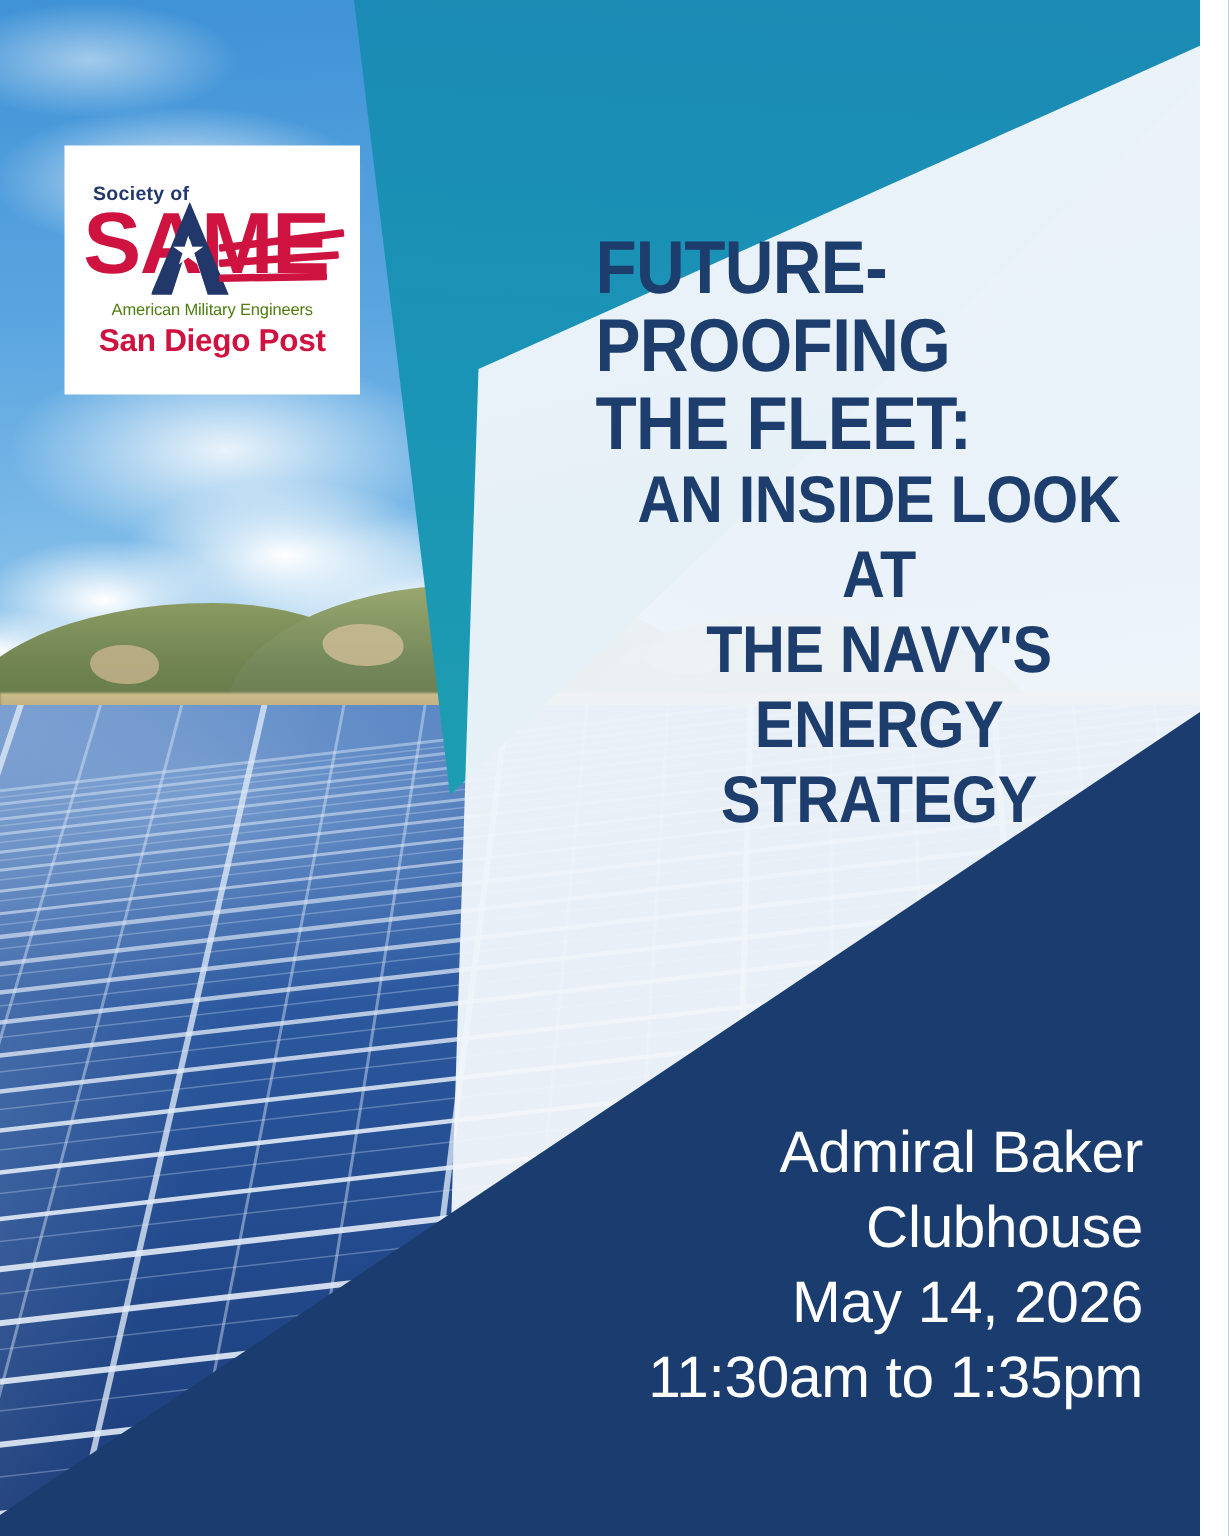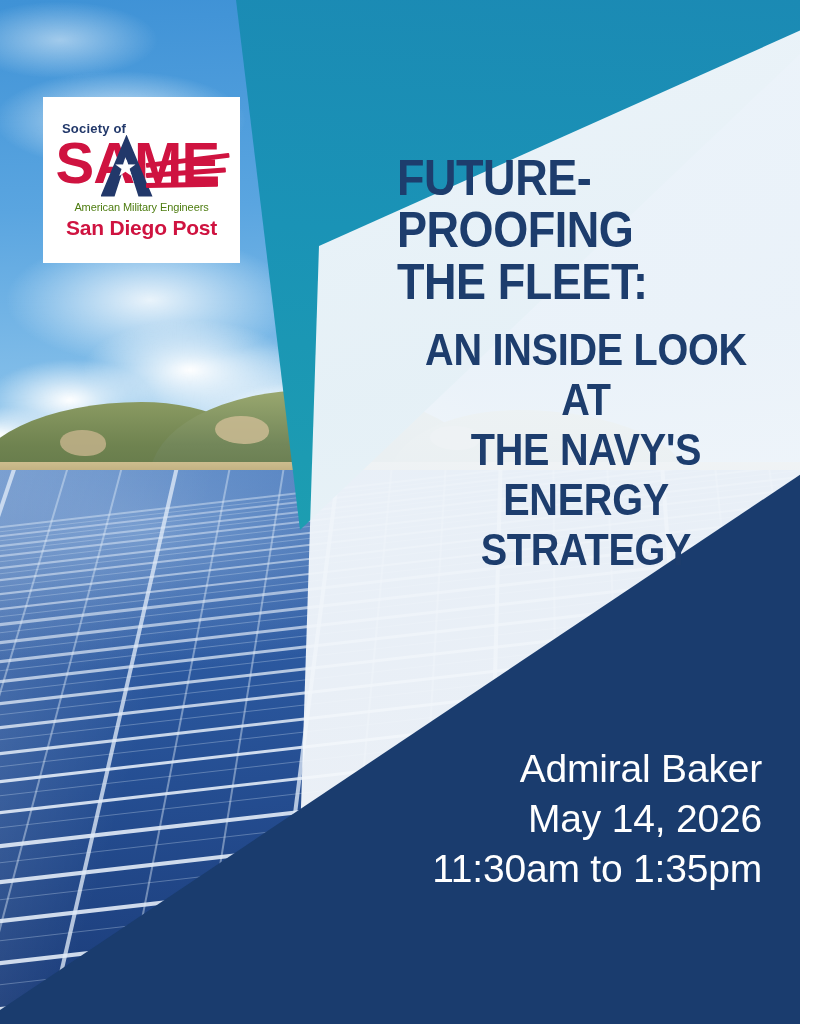--- a/index.html
+++ b/index.html
@@ -172,21 +172,21 @@
     color:#1d3d6d;
     font-family:"Liberation Sans Narrow","Liberation Sans",sans-serif;
     font-weight:700;
     text-transform:uppercase;
   }
   .title-main{
     font-size:50px;line-height:52px;letter-spacing:-.5px;
     transform:scaleX(.90);transform-origin:center top;
   }
   .title-sub{
-    position:absolute;left:376px;top:325px;width:420px;
+    position:absolute;left:376px;top:309px;width:420px;
     text-align:center;color:#1d3d6d;
     font-family:"Liberation Sans Narrow","Liberation Sans",sans-serif;
     font-weight:700;text-transform:uppercase;
     font-size:44px;line-height:50px;letter-spacing:-.3px;
   }
   .title-sub .inner{transform:scaleX(.90);transform-origin:center top;display:block;}
 
   
   .details{
     position:absolute;left:320px;top:744px;width:470px;
@@ -317,17 +317,18 @@
   </div>
 
   <div class="title-sub">
     <span class="inner">AN INSIDE LOOK AT</span>
     <span class="inner">THE NAVY'S ENERGY</span>
     <span class="inner">STRATEGY</span>
   </div>
 
   <div class="details">
     <span class="line">Admiral Baker</span>
+    <span class="line">Clubhouse</span>
     <span class="line">May 14, 2026</span>
     <span class="line">11:30am to 1:35pm</span>
   </div>
 
 </div>
 
 </body></html>

